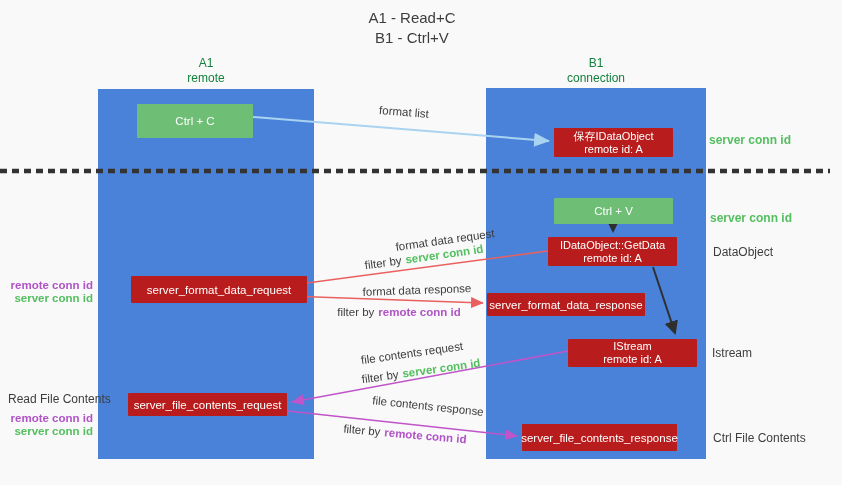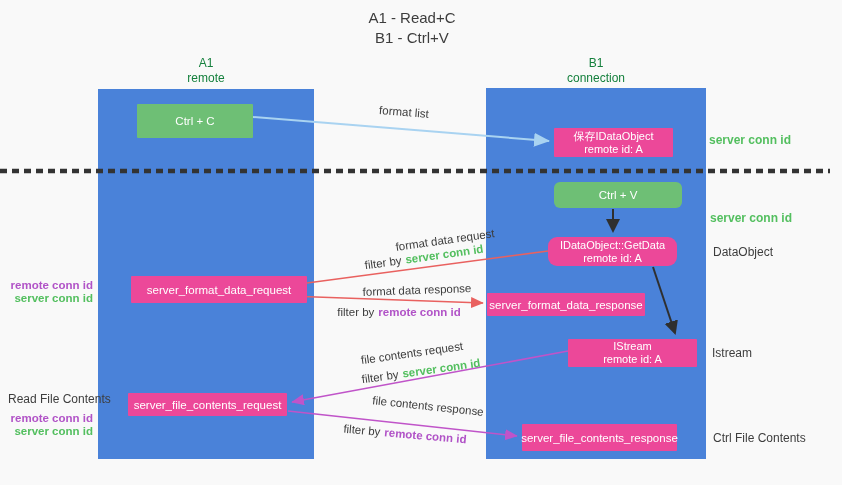--- a/index.html
+++ b/index.html
@@ -18,21 +18,21 @@
   }
   .lane-header {
     position:absolute; text-align:center;
     font-size:12px; line-height:15px; color:#15803d;
   }
   .lane {
     position:absolute; background:#4a82d9;
   }
   #svg-overlay { position:absolute; left:0; top:0; width:842px; height:485px; pointer-events:none; }
   .node {
-    position:absolute; background:#ec4899; color:#ffffff;
+    position:absolute; background:#b91c1c; color:#ffffff;
     display:flex; flex-direction:column; align-items:center; justify-content:center;
     text-align:center; border-radius:1px;
   }
   .node.green { background:#6ebf75; }
   .node .ln { font-size:11px; line-height:13px; white-space:nowrap; }
   .node .single { font-size:11.5px; white-space:nowrap; }
   .edge-label {
     position:absolute; white-space:nowrap;
     font-size:11.5px; color:#3d3d3d;
   }
@@ -105,25 +105,25 @@
 
   <div class="node green" style="left:137px; top:104px; width:116px; height:34px;">
     <span class="single">Ctrl + C</span>
   </div>
 
   <div class="node" style="left:554px; top:128px; width:119px; height:29px;">
     <span class="ln">保存IDataObject</span>
     <span class="ln">remote id: A</span>
   </div>
 
-  <div class="node green" style="left:554px; top:182px; width:128px; height:26px;border-radius:6px;">
+  <div class="node green" style="left:554px; top:198px; width:119px; height:26px;">
     <span class="single">Ctrl + V</span>
   </div>
 
-  <div class="node" style="left:548px; top:237px; width:129px; height:29px;border-radius:9px;">
+  <div class="node" style="left:548px; top:237px; width:129px; height:29px;">
     <span class="ln">IDataObject::GetData</span>
     <span class="ln">remote id: A</span>
   </div>
 
   <div class="node" style="left:131px; top:276px; width:176px; height:27px;">
     <span class="single">server_format_data_request</span>
   </div>
 
   <div class="node" style="left:487px; top:293px; width:158px; height:23px;">
     <span class="single">server_format_data_response</span>

